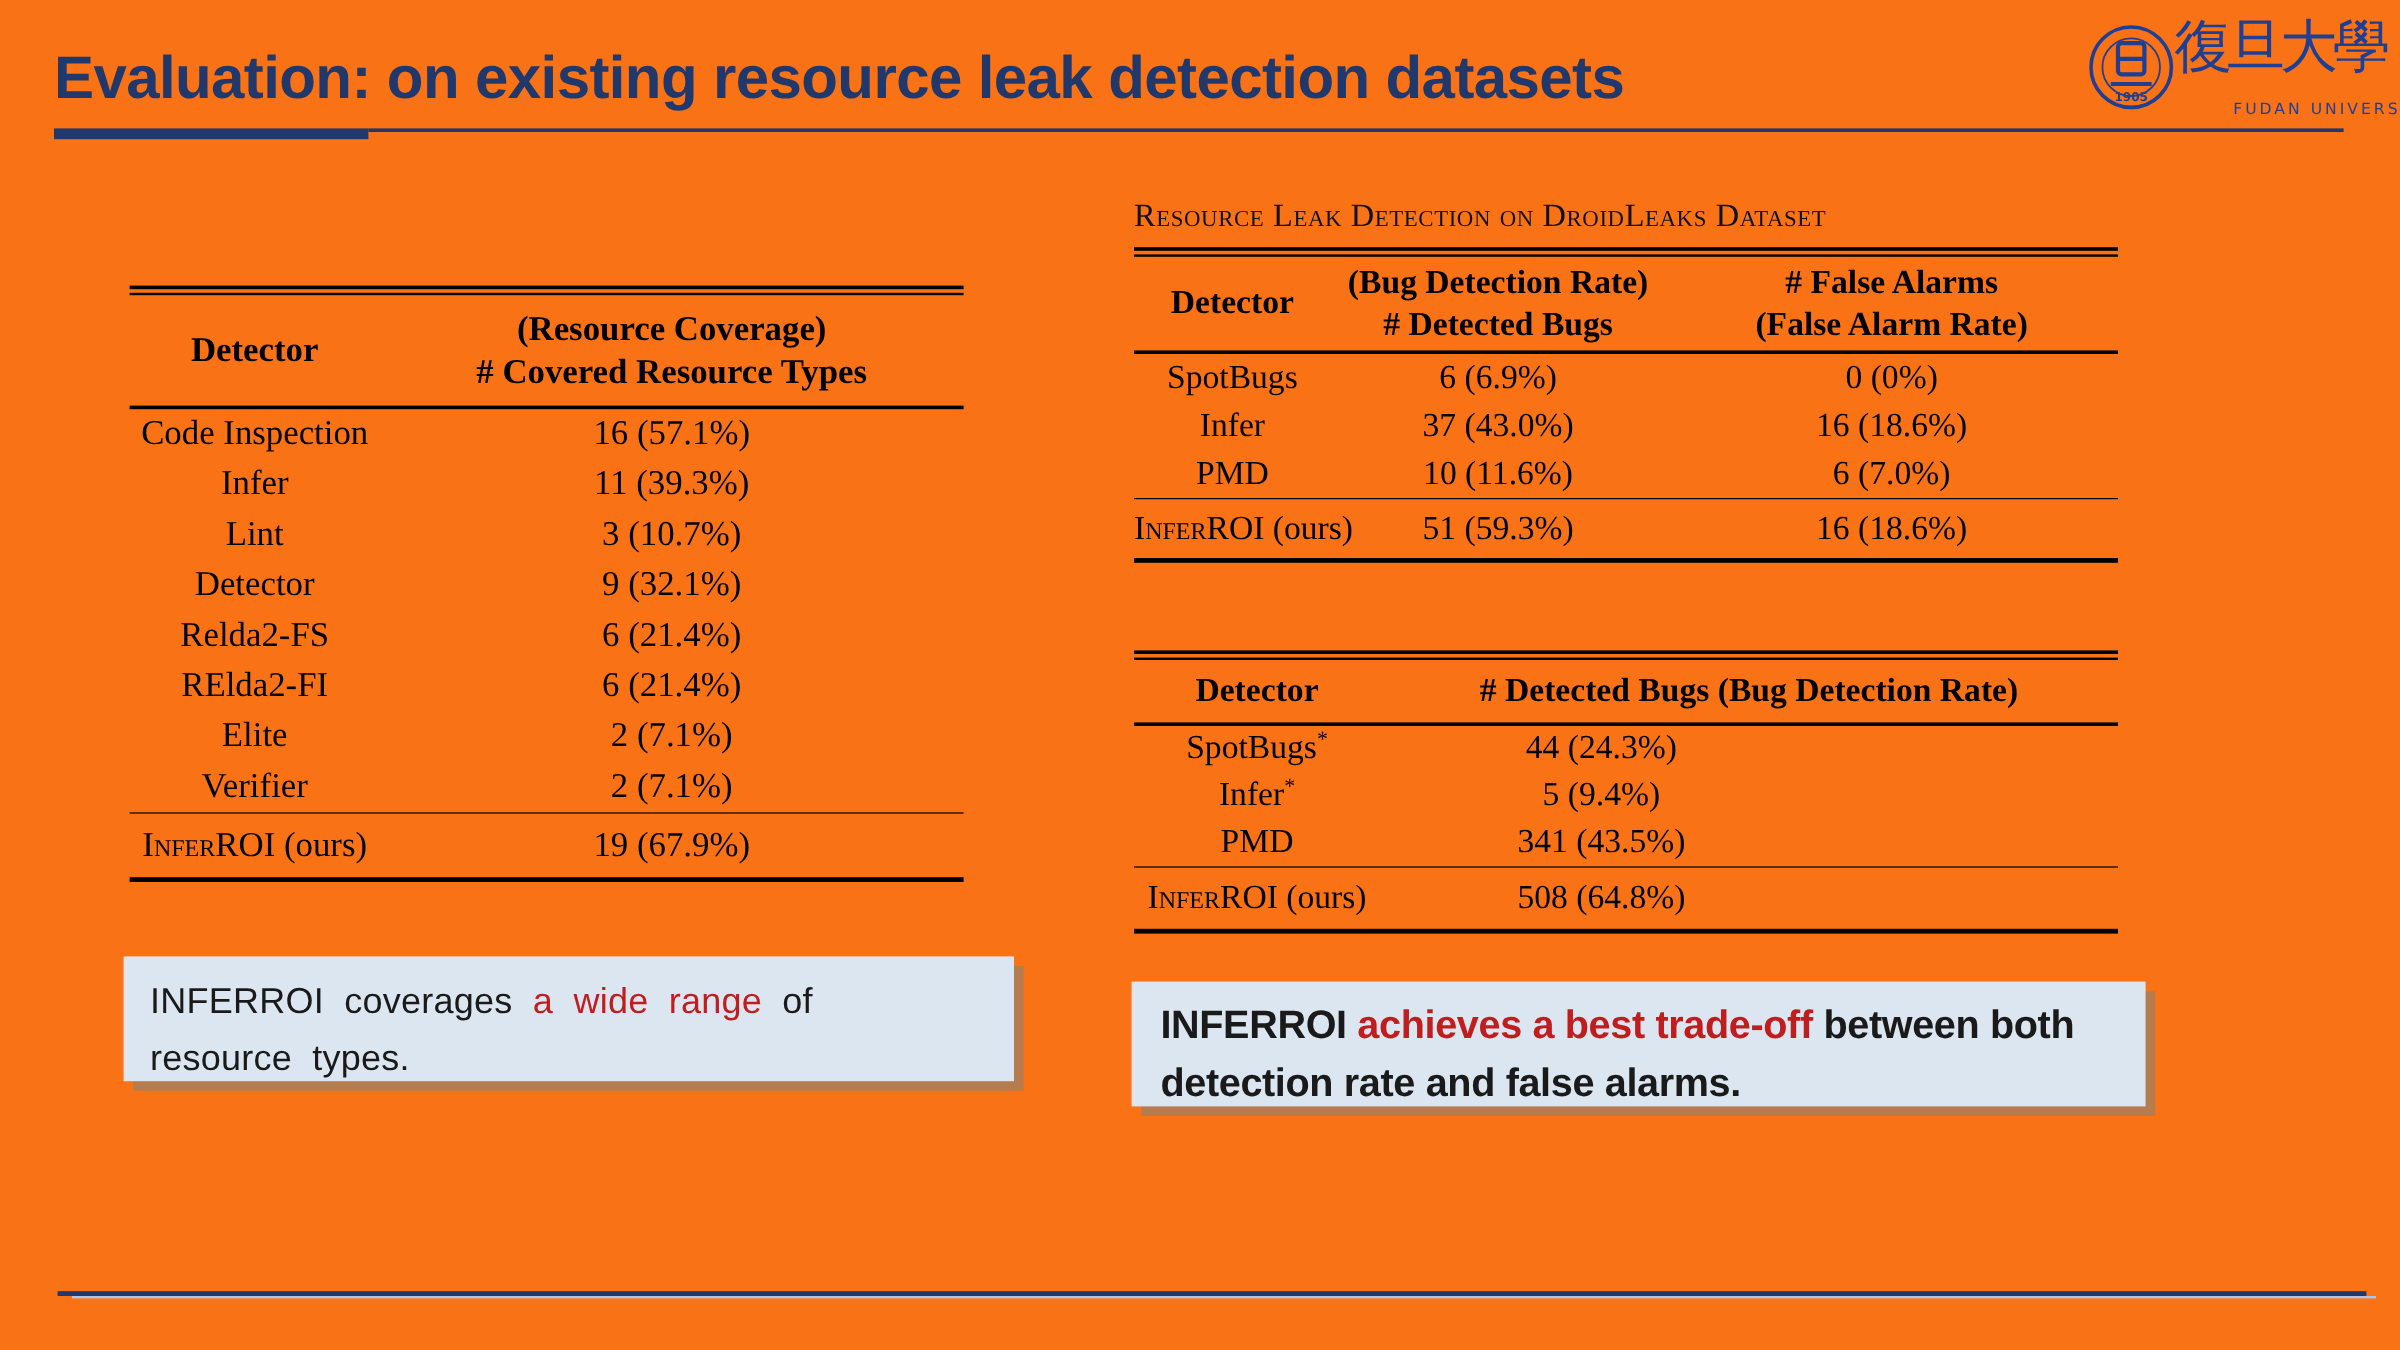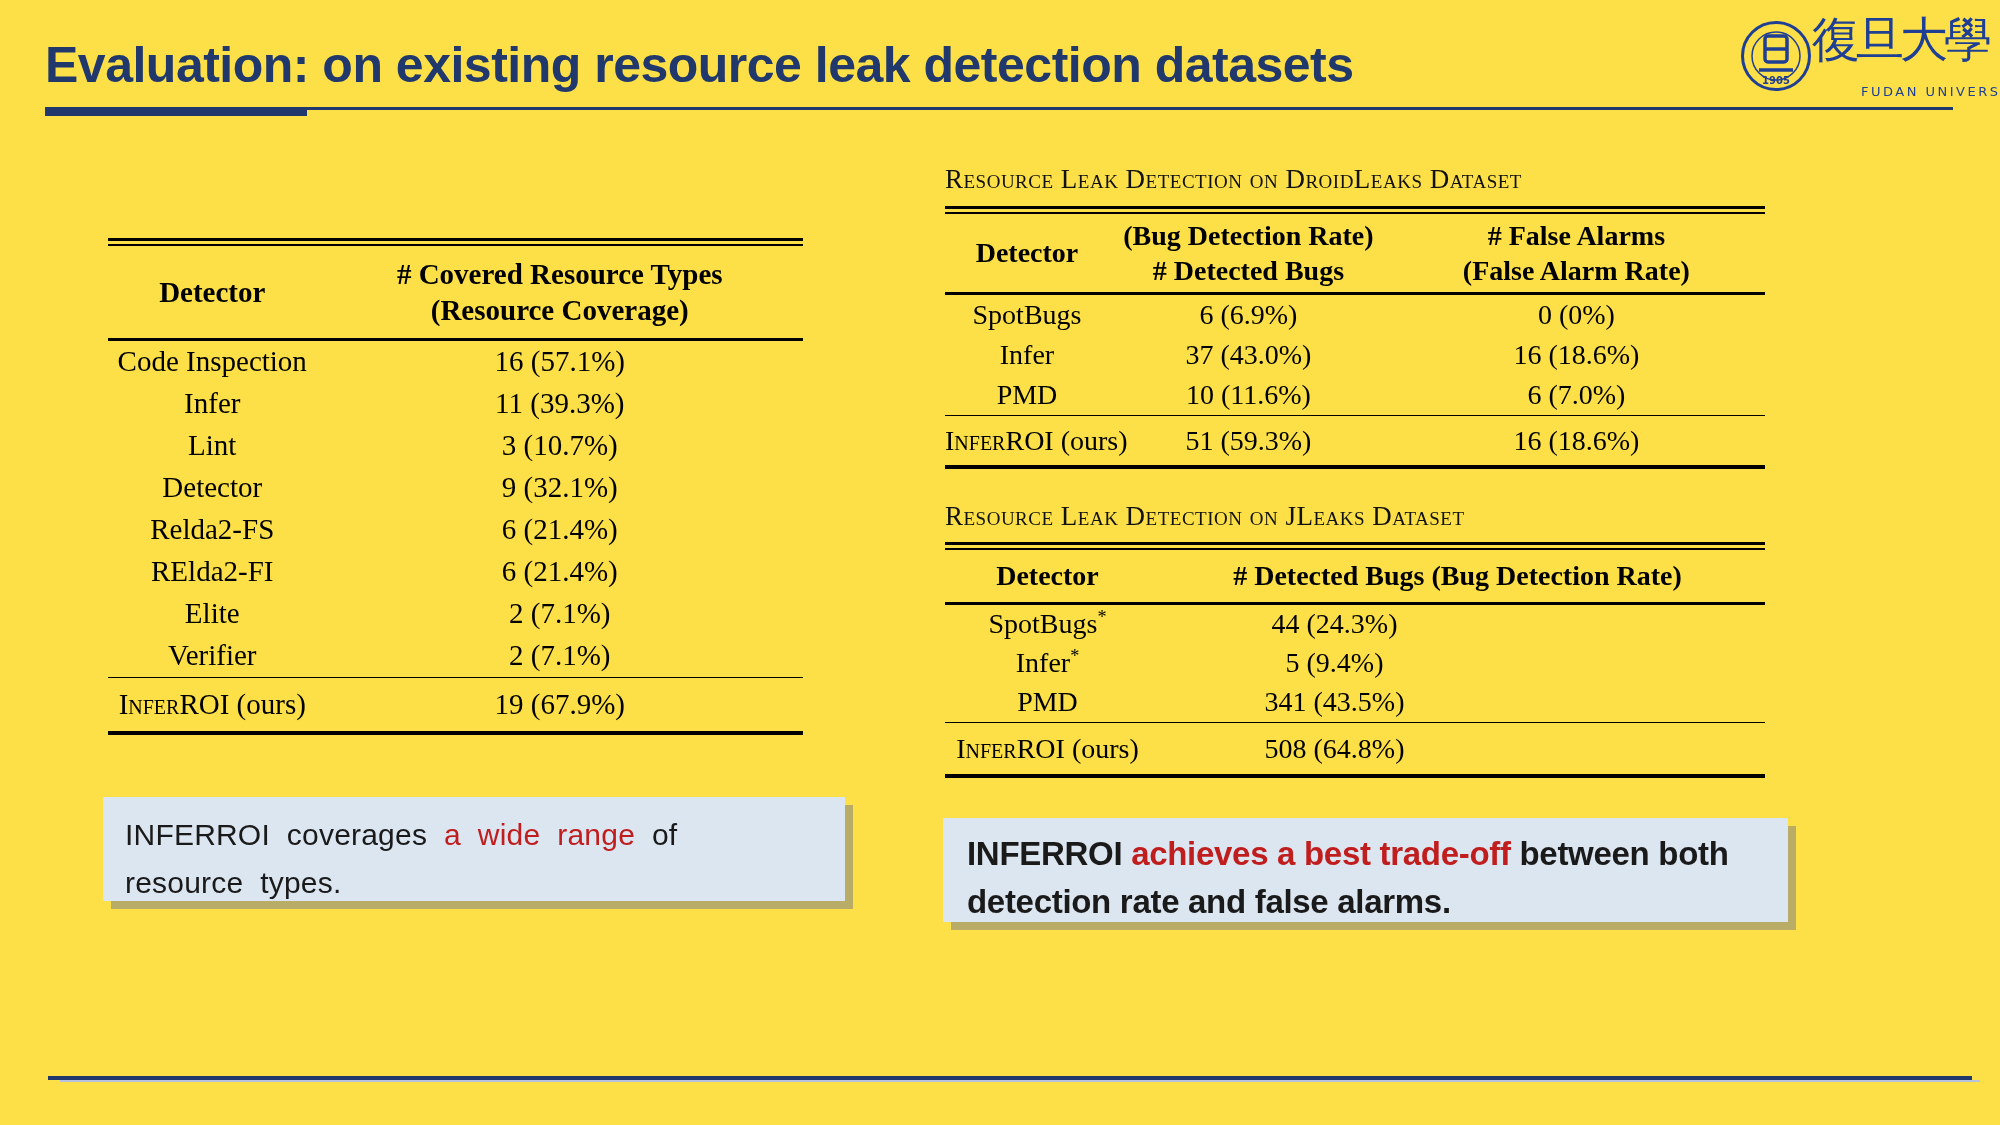--- a/index.html
+++ b/index.html
@@ -1,16 +1,16 @@
 <!DOCTYPE html>
 <html><head>
 <meta charset="utf-8">
 <style>
   html,body{margin:0;padding:0;background:#ffffff;}
-  .slide{position:relative;width:2000px;height:1125px;background:#fde047;overflow:hidden;
+  .slide{position:relative;width:2000px;height:1125px;background:#f97316;overflow:hidden;
          font-family:"Liberation Serif","DejaVu Serif",serif;}
 
   
   .page-title{position:absolute;left:45px;top:36px;margin:0;
               font-family:"Liberation Sans","DejaVu Sans",sans-serif;
               font-size:50px;font-weight:bold;letter-spacing:-0.5px;color:#20386b;white-space:nowrap;}
   .title-rule{position:absolute;left:45px;top:107px;width:1908px;height:9px;}
   .title-rule .thick{position:absolute;left:0;top:0;width:262px;height:9px;background:#20386b;}
   .title-rule .thin{position:absolute;left:262px;top:0;right:0;height:3px;background:#20386b;}
 
@@ -108,22 +108,22 @@
     <div class="logo-en">FUDAN UNIVERSITY</div>
   </div>
 
   <div class="tbl tbl-cov">
     <div class="rule heavy"></div>
     <div class="rule echo"></div>
     <div class="thead">
       <div class="tr">
         <div class="c1">Detector</div>
         <div class="c2 cell-stack">
+          <div>(Resource Coverage)</div>
           <div># Covered Resource Types</div>
-          <div>(Resource Coverage)</div>
         </div>
       </div>
     </div>
     <div class="rule mid"></div>
     <div class="tbody">
       <div class="tr">
         <div class="c1">Code Inspection</div>
         <div class="c2">16 (57.1%)</div>
       </div>
       <div class="tr">
@@ -204,21 +204,20 @@
     <div class="ours">
       <div class="tr">
         <div class="c1"><span class="sc">Infer</span><span>ROI (ours)</span></div>
         <div class="c2">51 (59.3%)</div>
         <div class="c3">16 (18.6%)</div>
       </div>
     </div>
     <div class="rule bottom"></div>
   </div>
 
-  <div class="tbl-caption cap-jlk">Resource Leak Detection on JLeaks Dataset</div>
   <div class="tbl tbl-jlk">
     <div class="rule heavy"></div>
     <div class="rule echo"></div>
     <div class="thead">
       <div class="tr">
         <div class="c1">Detector</div>
         <div class="c2"># Detected Bugs (Bug Detection Rate)</div>
       </div>
     </div>
     <div class="rule mid"></div>

